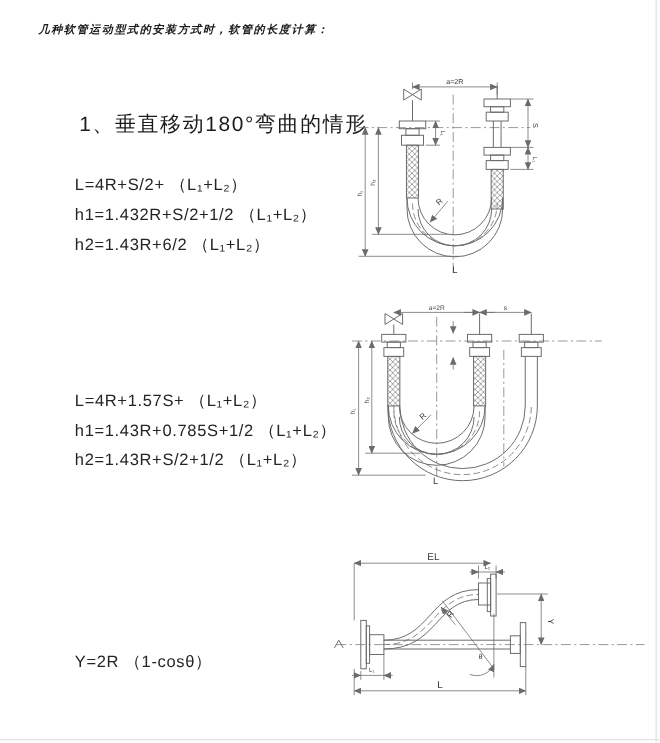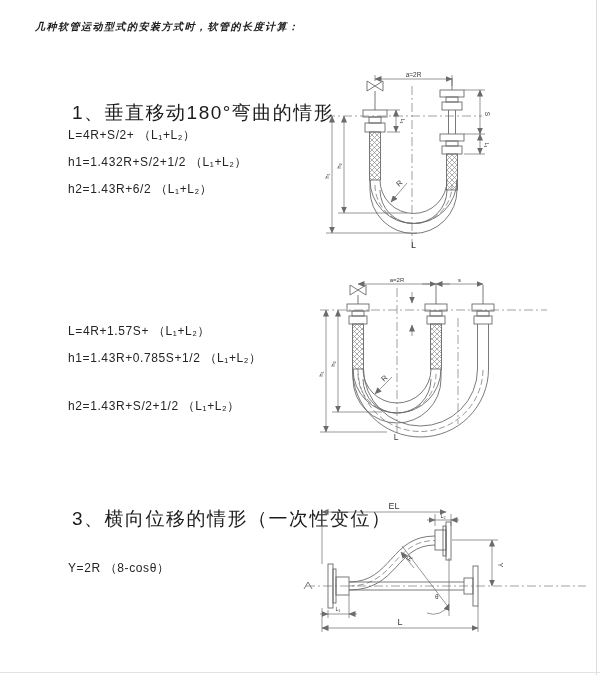--- a/index.html
+++ b/index.html
@@ -2,45 +2,44 @@
 <html><head>
 <meta charset="utf-8">
 <style>
   html,body{margin:0;padding:0;background:#fff;}
   .page{position:relative;width:600px;height:675px;background:#ffffff;overflow:hidden;
         font-family:"Liberation Sans","DejaVu Sans",sans-serif;}
   .title{position:absolute;left:35px;top:20px;font-size:10px;font-weight:700;
          color:#1b1b1b;letter-spacing:1.5px;white-space:nowrap;font-style:italic;}
   .sec-head{position:absolute;left:44px;font-size:19px;font-weight:400;color:#1b1b1b;
             letter-spacing:1.5px;white-space:nowrap;margin-left:28px;}
-  .formula{position:absolute;left:68px;font-size:12px;font-weight:500;color:#242424;
-           letter-spacing:0.6px;white-space:nowrap;}
+  .formula{position:absolute;left:68px;font-size:15px;font-weight:500;color:#242424;
+           letter-spacing:0.6px;white-space:nowrap;margin-top:32px;}
   svg{position:absolute;overflow:visible;}
   svg text{font-family:"Liberation Sans","DejaVu Sans",sans-serif;fill:#3a3a3a;}
   .edge-right{position:absolute;top:0;right:3px;width:1px;height:675px;background:#dcdcdc;}
   .edge-bottom{position:absolute;left:0;bottom:2px;width:600px;height:1px;background:#e2e2e2;}
 </style>
 </head>
 <body>
 
 <div class="page">
 
   <div class="title">几种软管运动型式的安装方式时，软管的长度计算：</div>
 
   <div class="sec-head" style="top:100px">1、垂直移动180°弯曲的情形</div>
   <div class="formula" style="top:127px">L=4R+S/2+ （L₁+L₂）</div>
   <div class="formula" style="top:154px">h1=1.432R+S/2+1/2 （L₁+L₂）</div>
   <div class="formula" style="top:181px">h2=1.43R+6/2 （L₁+L₂）</div>
 
   <div class="formula" style="top:323px">L=4R+1.57S+ （L₁+L₂）</div>
   <div class="formula" style="top:350px">h1=1.43R+0.785S+1/2 （L₁+L₂）</div>
-  <div class="formula" style="top:398px">h2=1.43R+S/2+1/2 （L₁+L₂）</div>
-
-  <div class="sec-head" style="top:506px">3、横向位移的情形（一次性变位）</div>
-  <div class="formula" style="top:560px">Y=2R （8-cosθ）</div>
+  <div class="formula" style="top:377px">h2=1.43R+S/2+1/2 （L₁+L₂）</div>
+
+  <div class="formula" style="top:560px">Y=2R （1-cosθ）</div>
 
   <svg style="left:312px;top:70px" width="278" height="185" viewBox="0 0 278 185">
     <defs>
       <marker id="ar1" markerWidth="7" markerHeight="6" refX="6.5" refY="3" orient="auto-start-reverse" markerUnits="userSpaceOnUse">
         <path d="M0,0 L7,3 L0,6 Z" fill="#6b6b6b"></path>
       </marker>
       <pattern id="br1" width="5" height="5" patternUnits="userSpaceOnUse">
         <path d="M0,0 L5,5 M5,0 L0,5" stroke="#8c8c8c" stroke-width="0.7"></path>
       </pattern>
     </defs>

